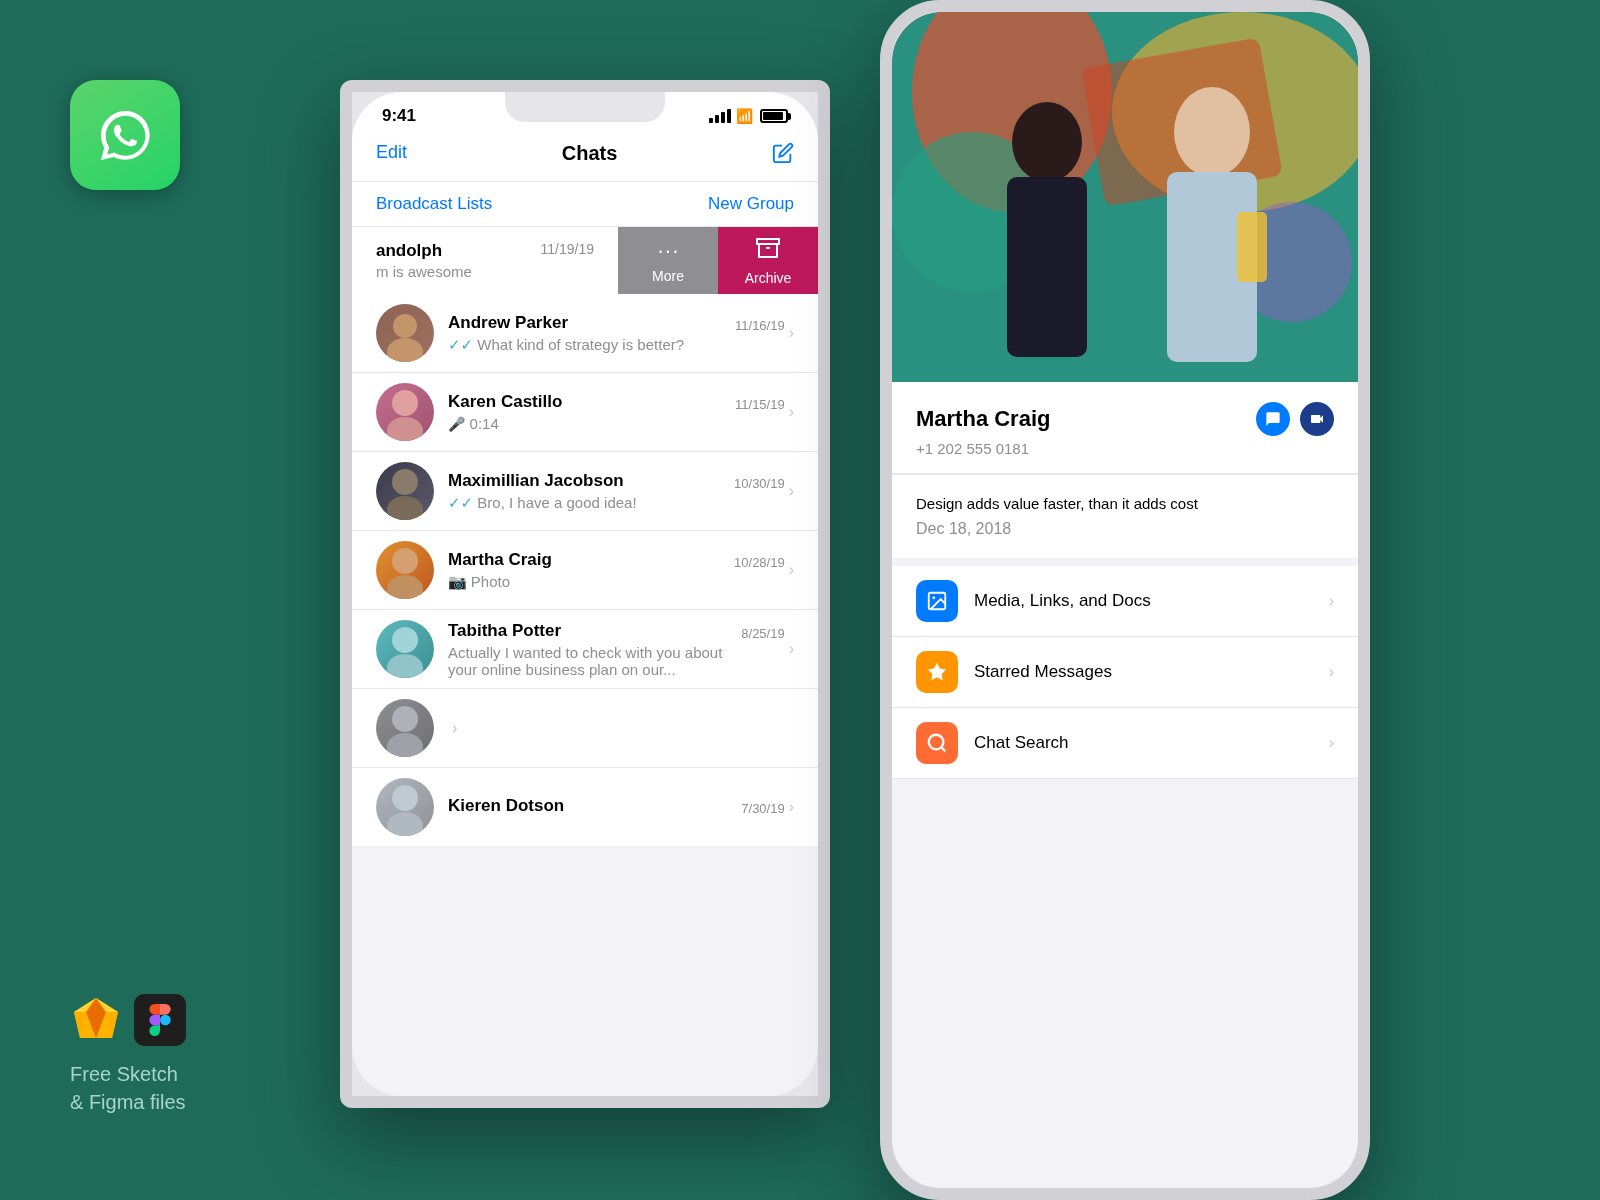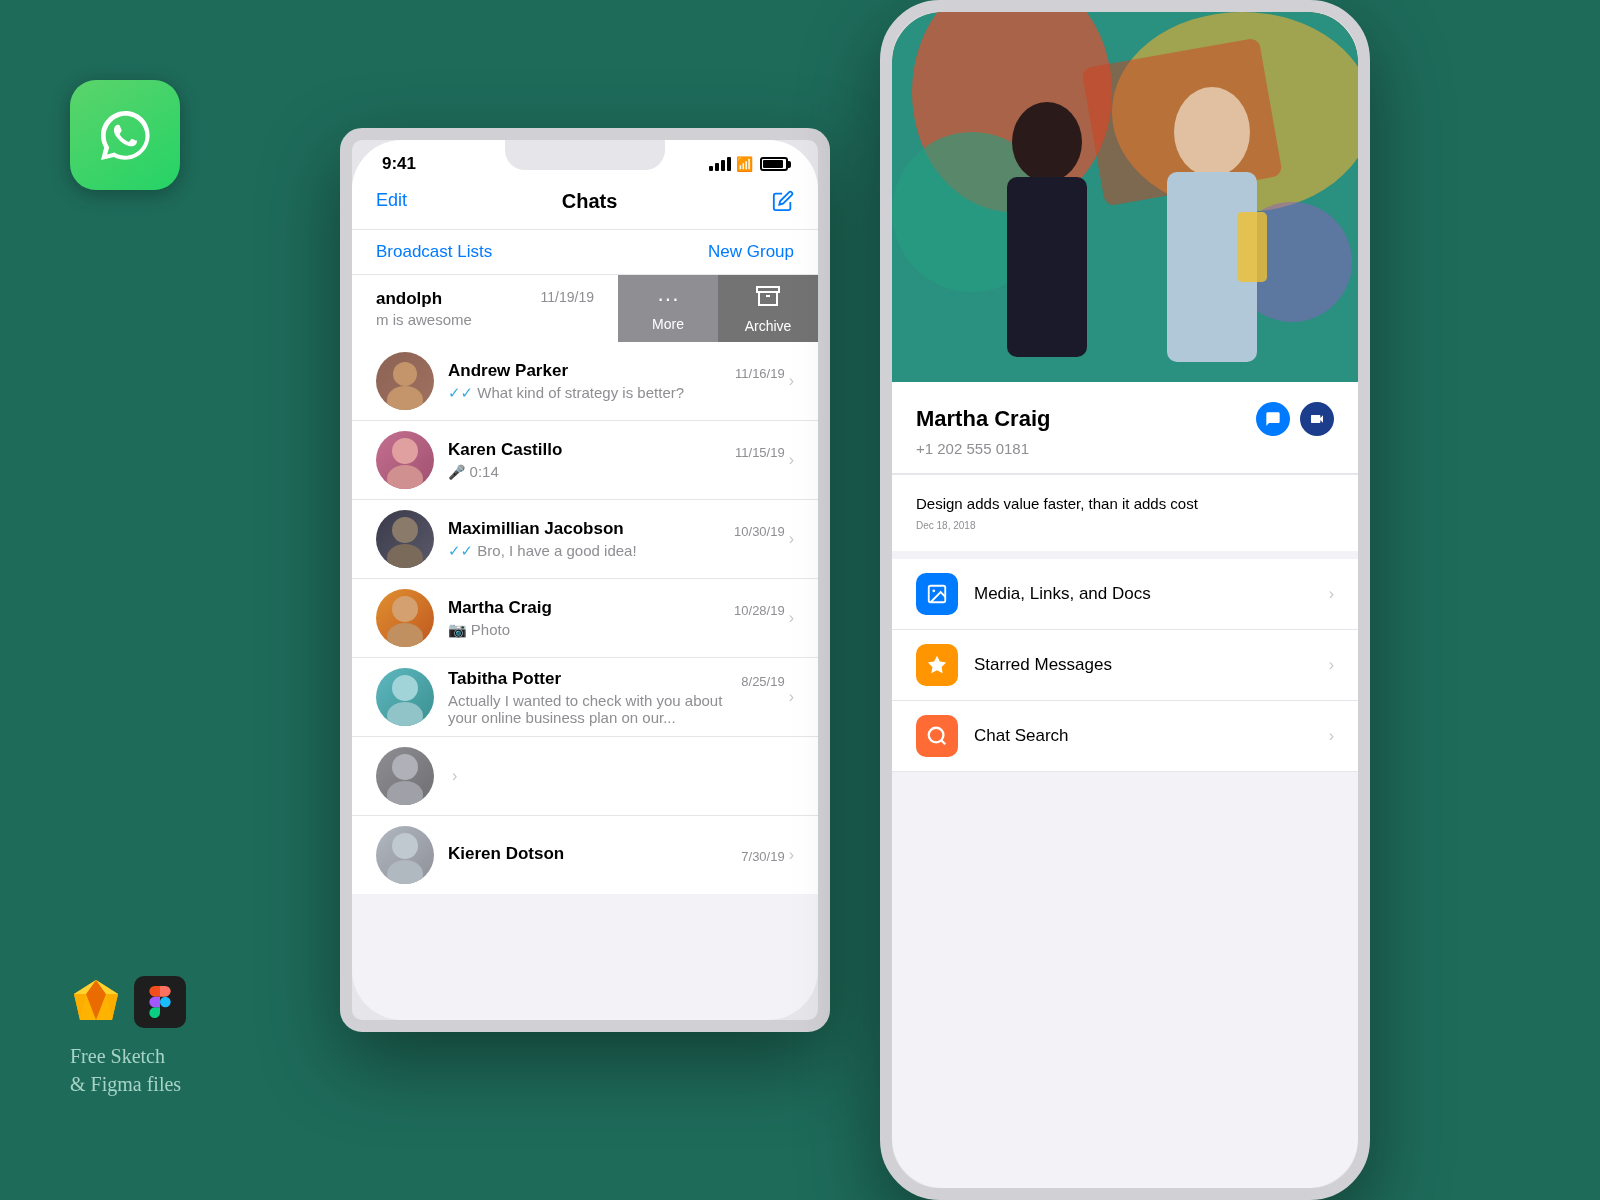--- a/index.html
+++ b/index.html
@@ -24,23 +24,22 @@
       border-radius: 26px;
       display: flex;
       align-items: center;
       justify-content: center;
       box-shadow: 0 4px 20px rgba(0,0,0,0.3);
     }
 
     
     .bottom-logos {
       position: absolute;
-      bottom: 102px;
+      bottom: 84px;
       left: 70px;
-      font-family: Liberation Serif, serif;
     }
     .logo-icons {
       display: flex;
       gap: 12px;
       margin-bottom: 14px;
     }
     .sketch-logo {
       width: 52px;
       height: 52px;
     }
@@ -59,27 +58,26 @@
       font-weight: 500;
       line-height: 1.4;
     }
 
     
     .phone1 {
       position: absolute;
       left: 340px;
       top: 80px;
       width: 490px;
-      height: 904px;
+      height: 1028px;
       background: #e5e5ea;
-      border-radius: 22px;
+      border-radius: 12px;
       box-shadow: 0 30px 80px rgba(0,0,0,0.4);
       border: 12px solid #d0d0d5;
       overflow: hidden;
-      margin-top: 48px;
     }
 
     .phone1-inner {
       width: 100%;
       height: 100%;
       background: #f2f2f7;
       border-radius: 50px;
       overflow: hidden;
       position: relative;
     }
@@ -190,21 +188,21 @@
       gap: 4px;
       font-size: 14px;
       font-weight: 500;
       color: white;
       cursor: pointer;
     }
     .swipe-btn.more {
       background: #8e8e93;
     }
     .swipe-btn.archive {
-      background: #737373;
+      background: #be185d;
     }
     .swipe-btn-icon {
       font-size: 22px;
     }
     .chevron-right {
       color: #c7c7cc;
       font-size: 16px;
       margin-left: 4px;
     }
 
@@ -344,21 +342,21 @@
       padding: 18px 24px 6px;
       margin-top: 0;
     }
     .contact-quote-text {
       font-size: 15px;
       color: #000;
       line-height: 1.4;
       margin-bottom: 6px;
     }
     .contact-quote-date {
-      font-size: 10px;
+      font-size: 16px;
       color: #8e8e93;
       margin-bottom: 14px;
     }
 
     .contact-options {
       background: white;
       margin-top: 8px;
     }
     .contact-option-item {
       display: flex;

